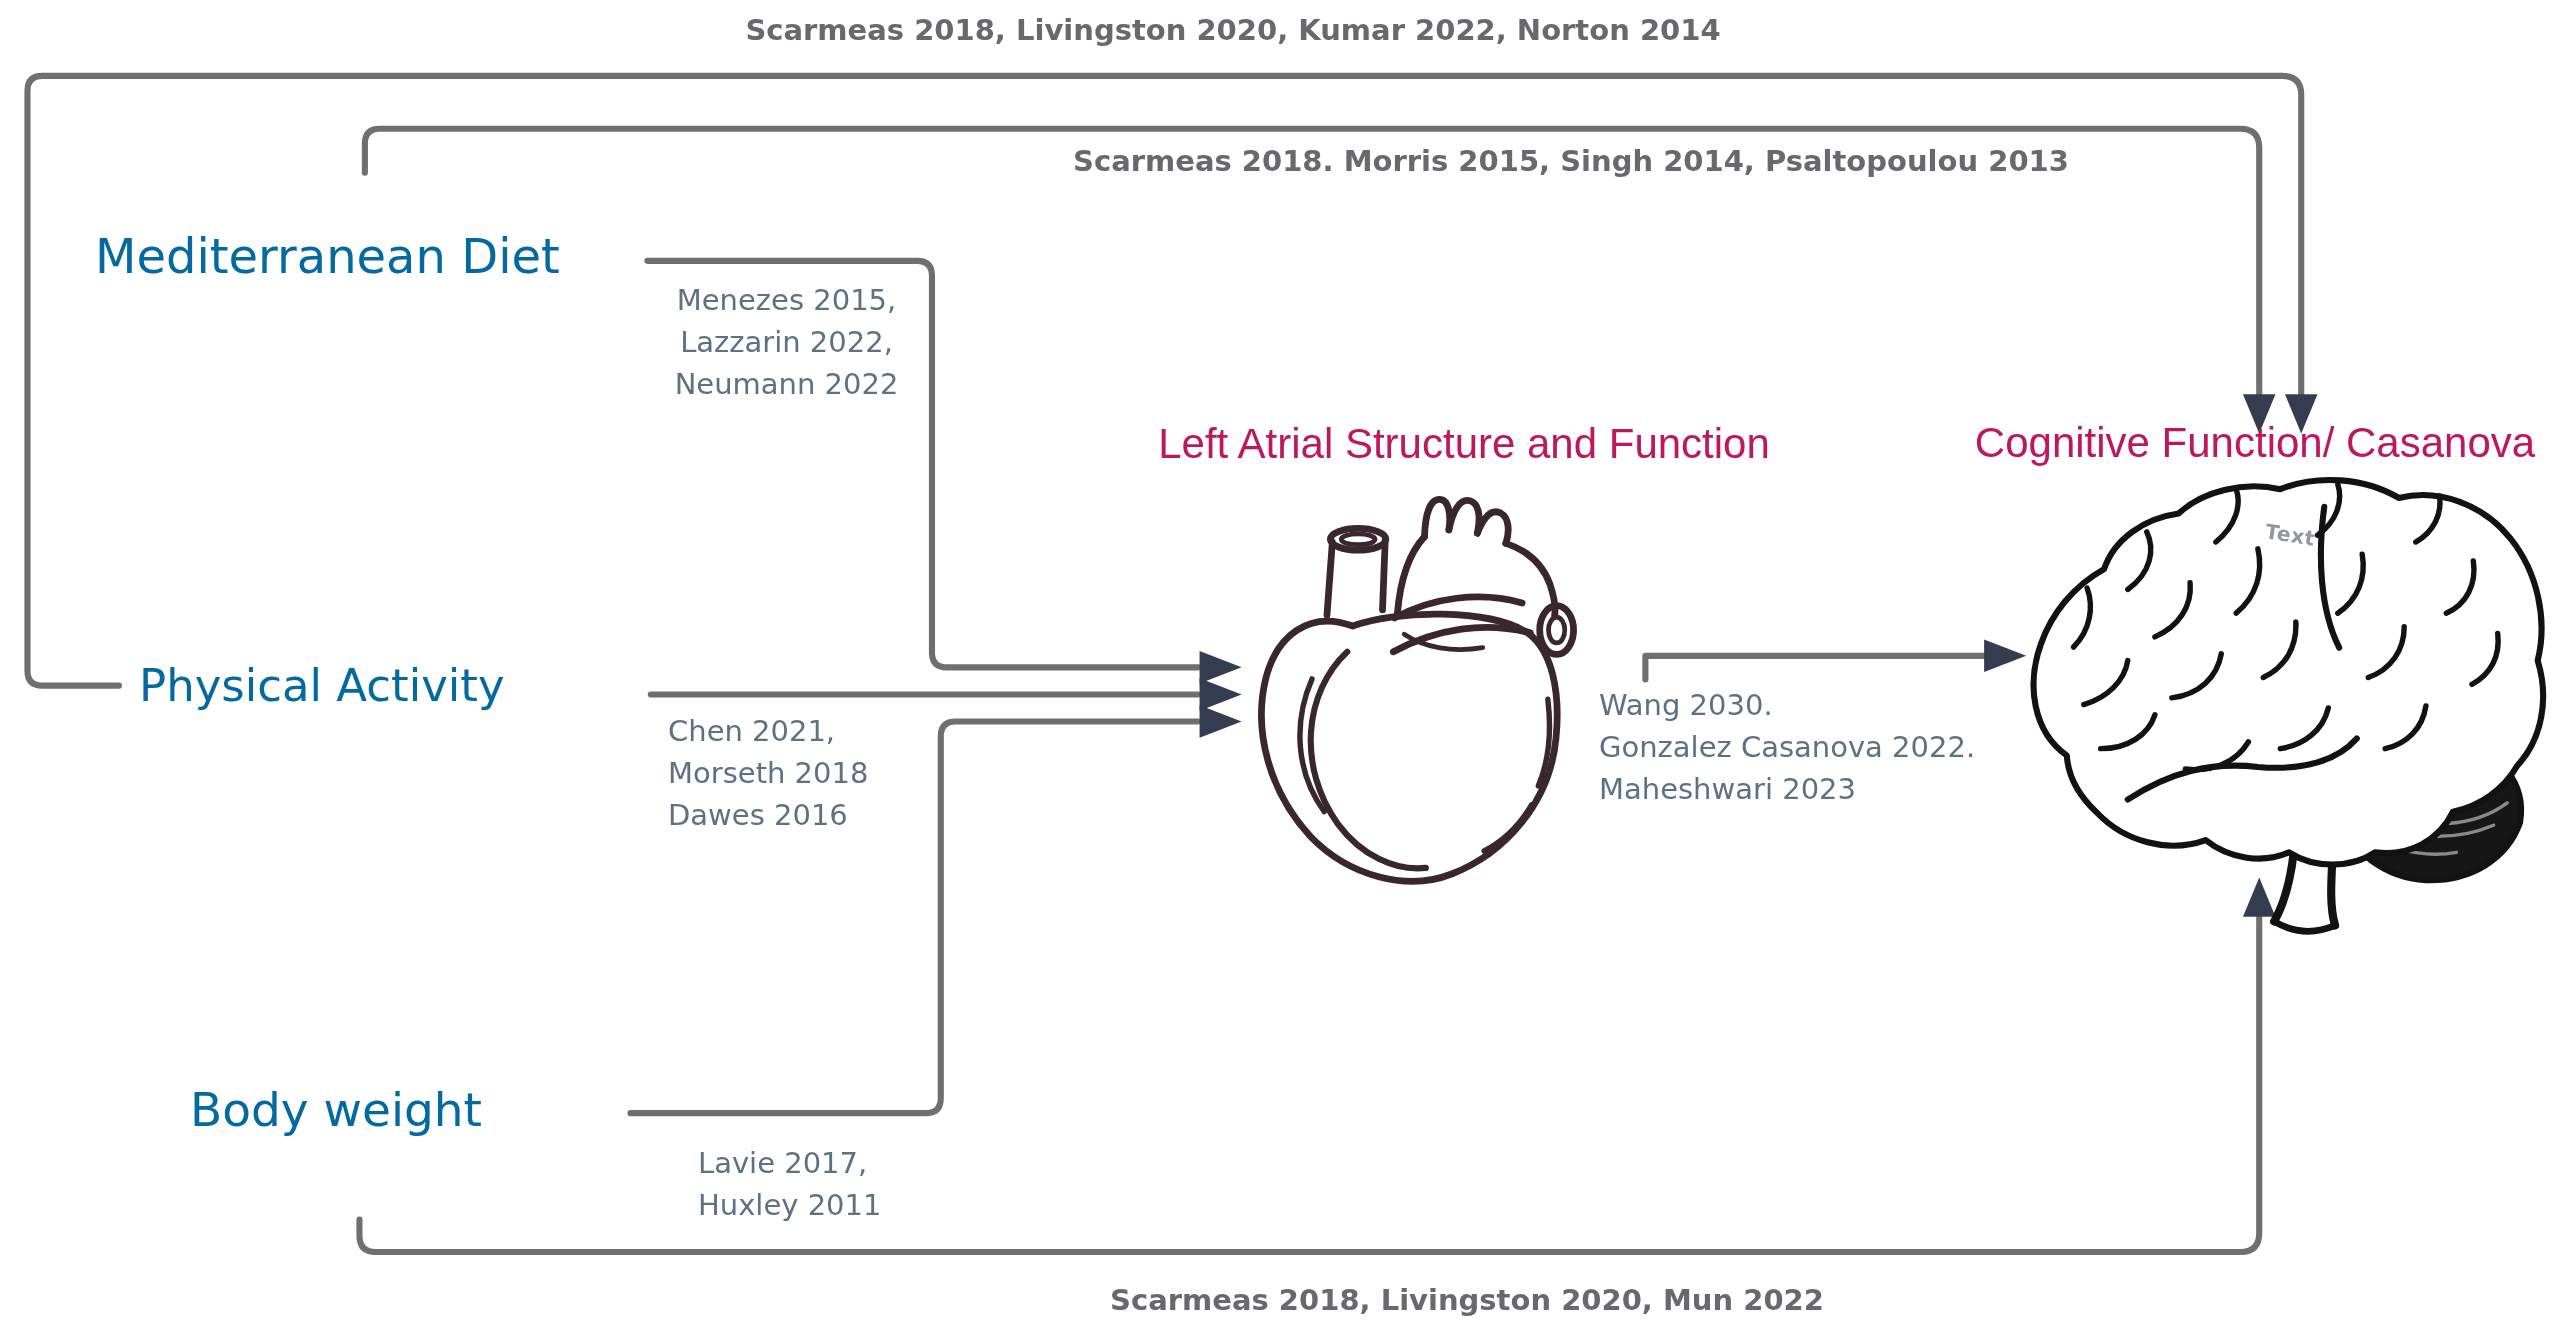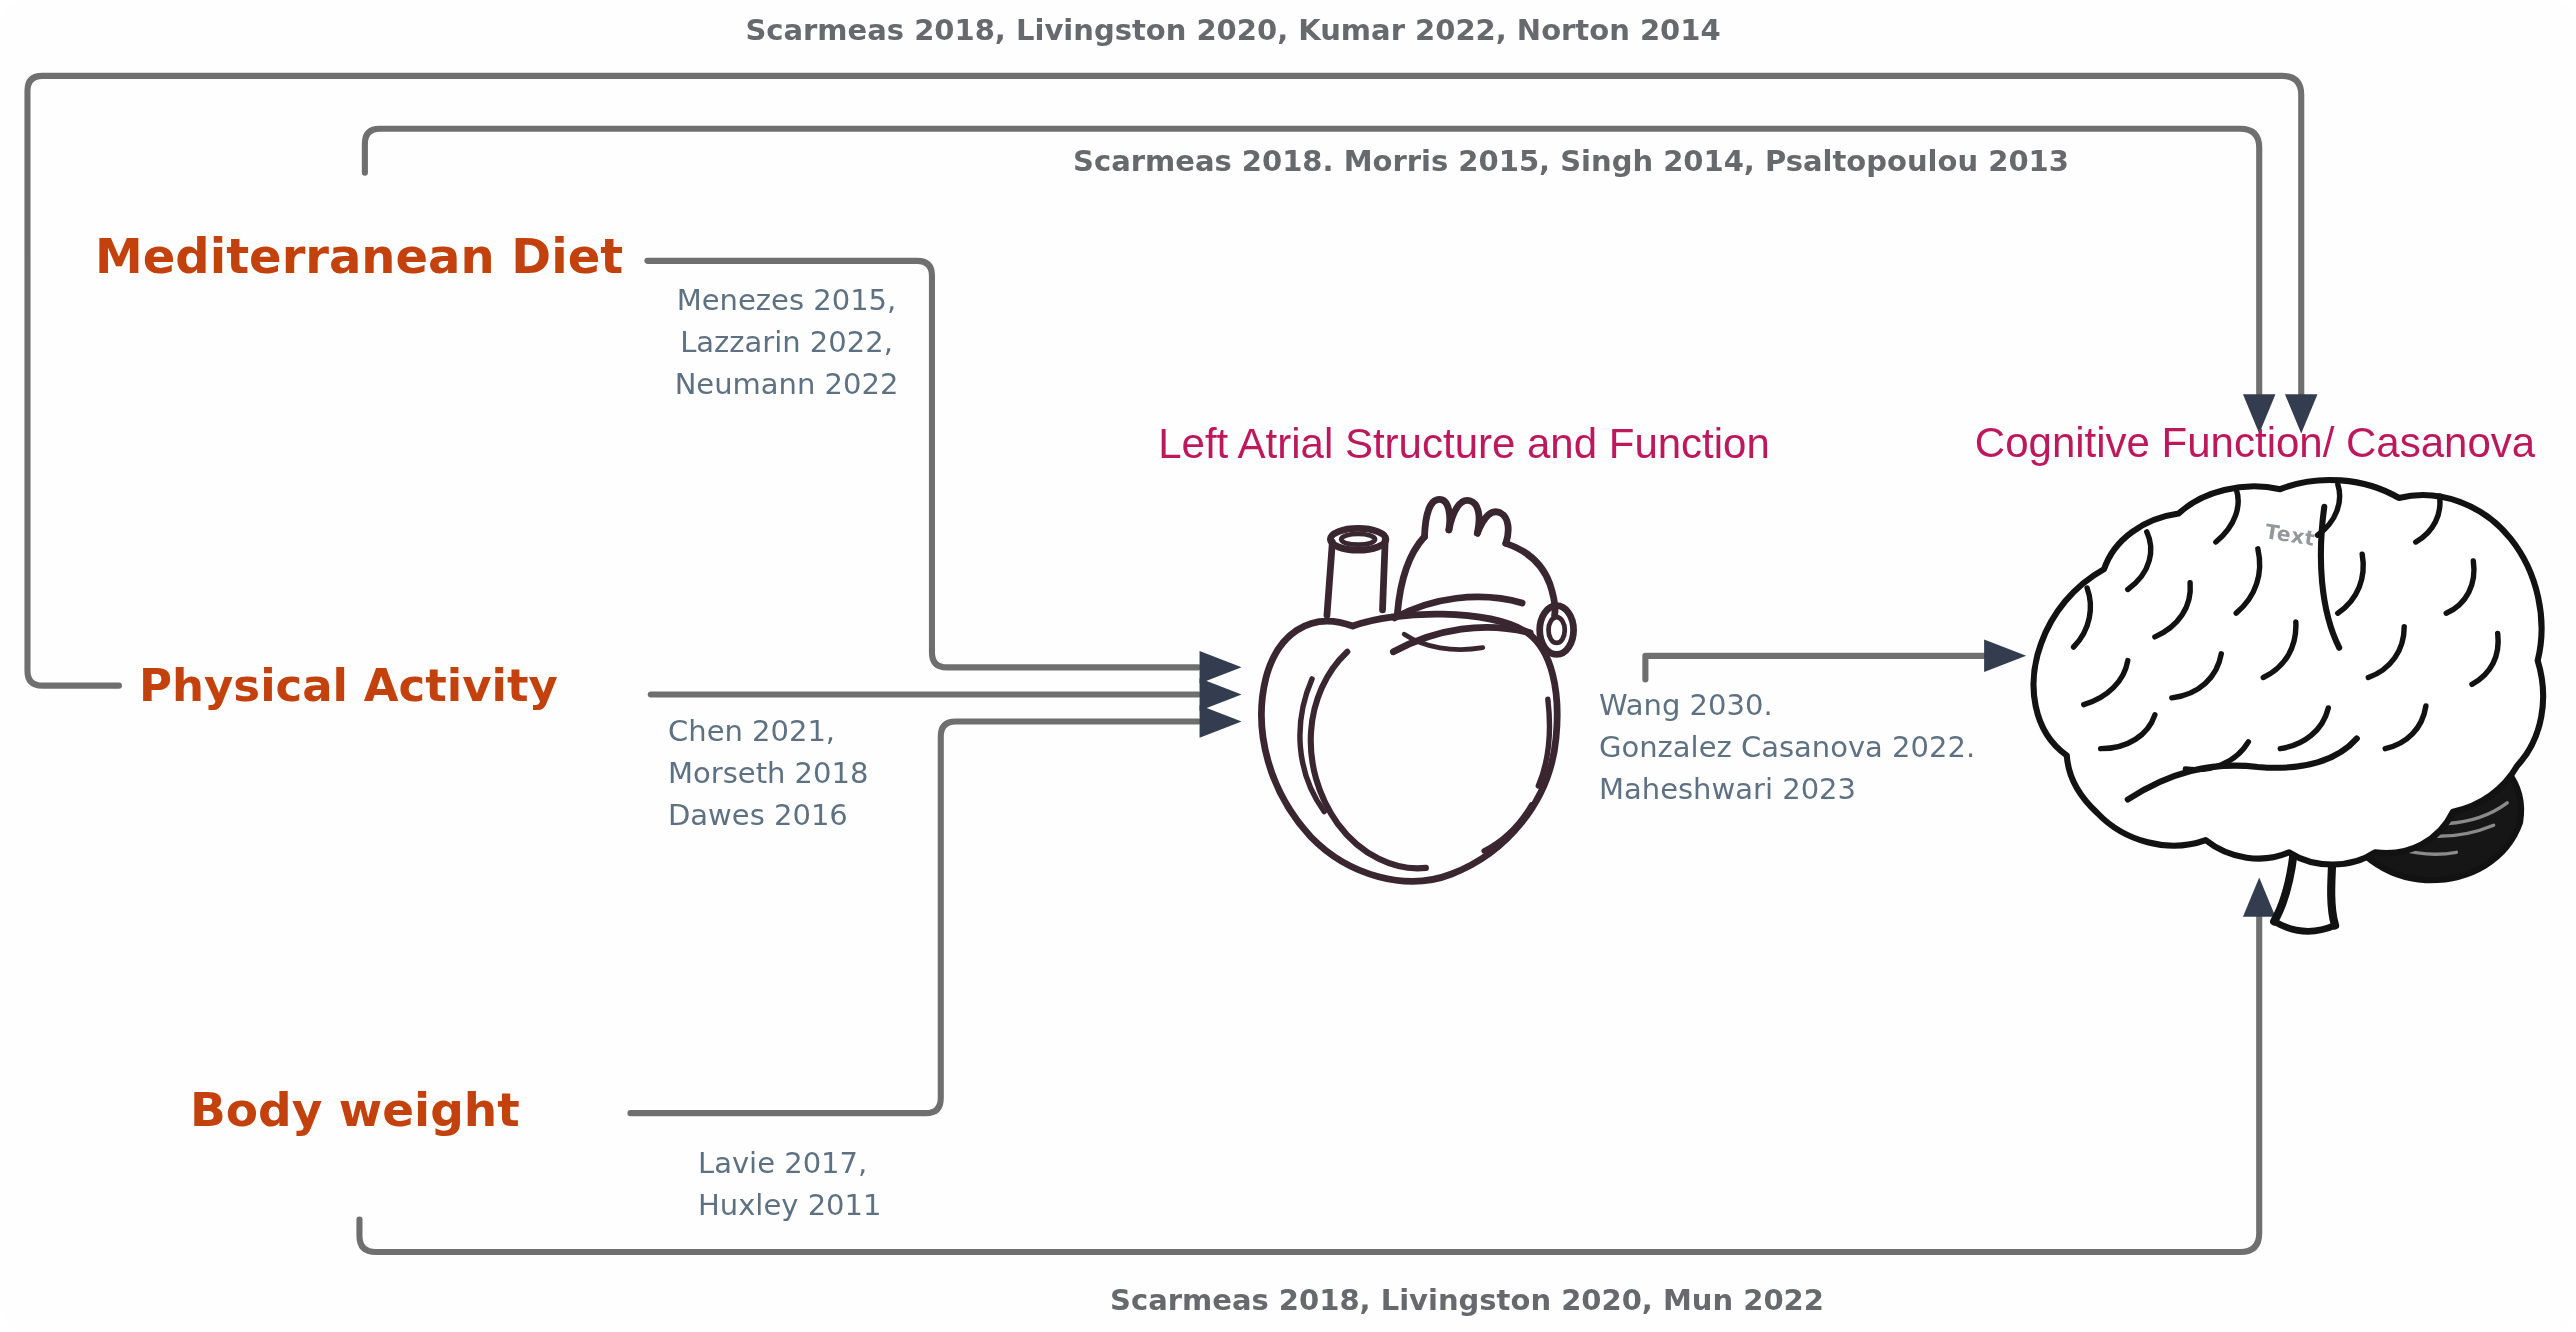--- a/index.html
+++ b/index.html
@@ -8,23 +8,23 @@
     width:2576px;
     height:1332px;
     background:#fefefe;
     overflow:hidden;
     font-family:"DejaVu Sans", sans-serif;
     border-radius:27px;
   }
   #wires{position:absolute;left:0;top:0;width:2576px;height:1332px;}
   .abs{position:absolute;white-space:nowrap;}
   .node-label{
-    color:#c2410c;
+    color:#0369a1;
     font-family:"DejaVu Sans", sans-serif;
-    font-weight:700;
+    font-weight:400;
     text-align:right;
   }
   .title-label{
     color:#be185d;
     font-family:"Liberation Sans", sans-serif;
     font-size:42px;
     transform:translateX(-50%);
   }
   .cite{
     font-weight:bold;

